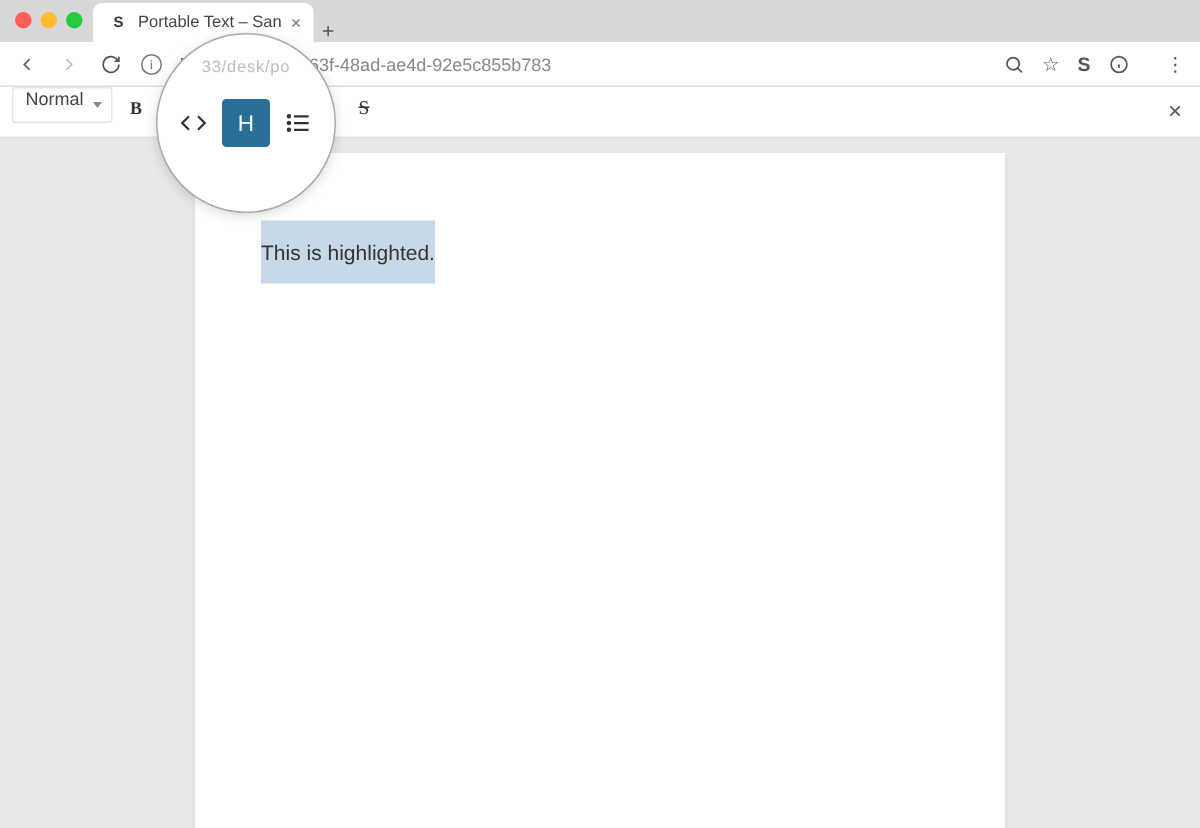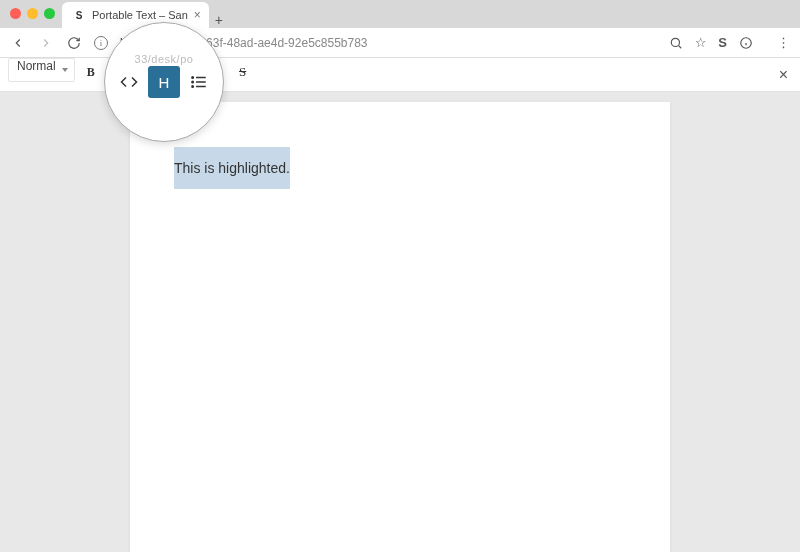--- a/index.html
+++ b/index.html
@@ -40,21 +40,21 @@
     
     .page-area { position: absolute; top: 92px; left: 0; right: 0; bottom: 0; background: #e8e8e8; display: flex; justify-content: center; }
     .page { width: 540px; background: #fff; margin-top: 10px; padding: 56px 44px; box-shadow: 0 1px 3px rgba(0,0,0,0.08); min-height: 500px; }
     .editor-content { font-size: 14px; color: #333; line-height: 1.5; }
     .highlighted { background: #c7d9e8; padding: 13px 0; }
 
     
     .magnifier { position: absolute; left: 104px; top: 22px; width: 120px; height: 120px; border-radius: 50%; background: #fff; border: 1px solid #aaa; box-shadow: 0 2px 8px rgba(0,0,0,0.15); display: flex; align-items: center; justify-content: center; gap: 10px; z-index: 20; }
     .mag-code, .mag-list { color: #333; display: flex; align-items: center; justify-content: center; }
     .mag-h { width: 32px; height: 32px; background: #2a6f97; color: #fff; display: flex; align-items: center; justify-content: center; border-radius: 3px; font-size: 15px; font-weight: 500; }
-    .mag-top-text { position: absolute; top: 30px; font-size: 11px; color: #bbb; letter-spacing: 0.5px; }
+    .mag-top-text { position: absolute; top: 16px; font-size: 11px; color: #bbb; letter-spacing: 0.5px; }
 
     svg { display: block; }
   </style>
 </head>
 <body>
 
 <div class="tab-bar">
   <div class="traffic-lights">
     <span class="tl-red"></span>
     <span class="tl-yellow"></span>

